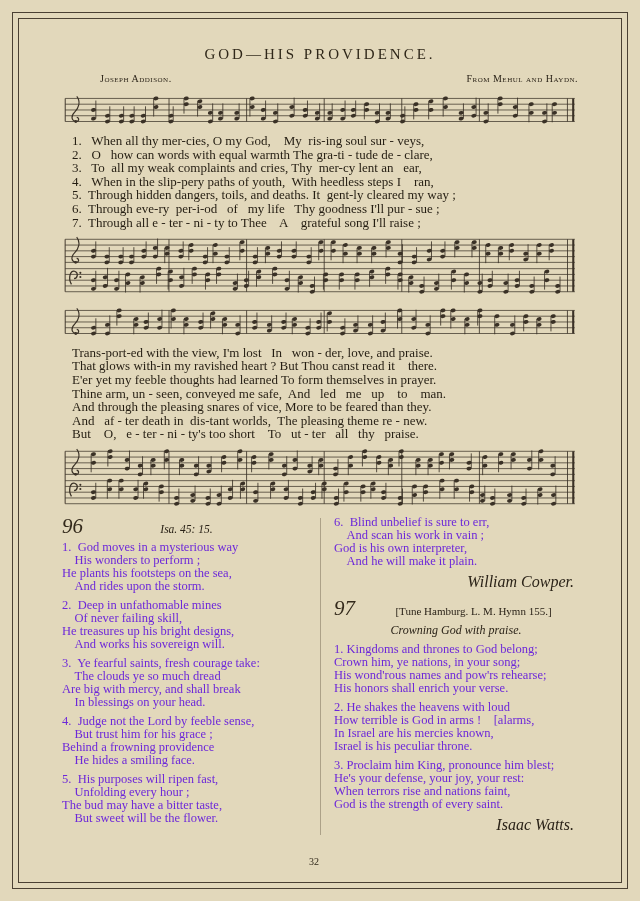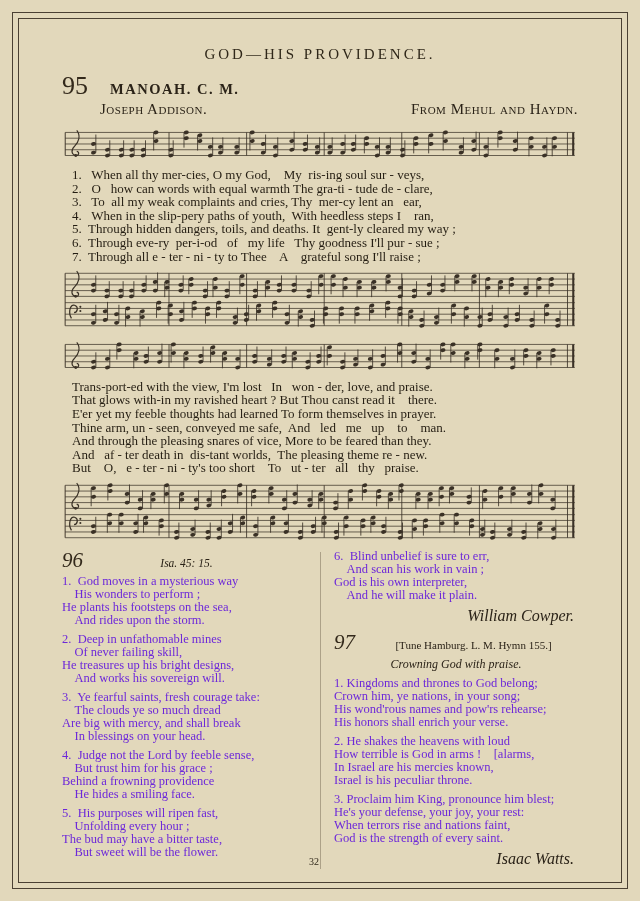--- a/index.html
+++ b/index.html
@@ -16,21 +16,21 @@
 
   .running-head{
     text-align:center;font-size:15px;letter-spacing:3px;
     margin-bottom:10px;color:#2f2719;
   }
 
   .title-row{display:flex;align-items:baseline;margin-bottom:1px;}
   .hymn-num-big{font-size:26px;line-height:1;margin-right:22px;color:#33291b;}
   .hymn-title{font-size:14.5px;font-weight:bold;letter-spacing:1.5px;}
 
-  .byline-row{display:flex;justify-content:space-between;font-size:15px;
+  .byline-row{display:flex;justify-content:space-between;font-size:10px;
     font-variant:small-caps;letter-spacing:.5px;margin:2px 0 5px 0;padding-left:38px;}
 
   svg.staff{display:block;width:100%;height:auto;margin:2px 0 2px 0;}
 
   .verses{
     white-space:pre-wrap;font-size:13px;line-height:13.6px;
     margin:3px 0 4px 0;padding-left:10px;color:#241d12;
   }
 
   .columns{display:flex;margin-top:10px;position:relative;}
@@ -63,24 +63,20 @@
 <body>
 
 <div class="frame-outer">
   <div class="frame-inner"></div>
 </div>
 
 <div class="content">
 
   <div class="running-head">GOD—HIS PROVIDENCE.</div>
 
-  <div class="title-row">
-    <span class="hymn-num-big">95</span>
-    <span class="hymn-title">MANOAH.  C. M.</span>
-  </div>
 
   <div class="byline-row">
     <span>Joseph Addison.</span>
     <span>From Mehul and Haydn.</span>
   </div>
 
   <svg class="staff" viewBox="0 0 492 40" xmlns="http://www.w3.org/2000/svg">
       <line x1="3" y1="9" x2="489" y2="9" stroke="#3a3126" stroke-width="0.7"></line>
       <line x1="3" y1="14.5" x2="489" y2="14.5" stroke="#3a3126" stroke-width="0.7"></line>
       <line x1="3" y1="20" x2="489" y2="20" stroke="#3a3126" stroke-width="0.7"></line>

